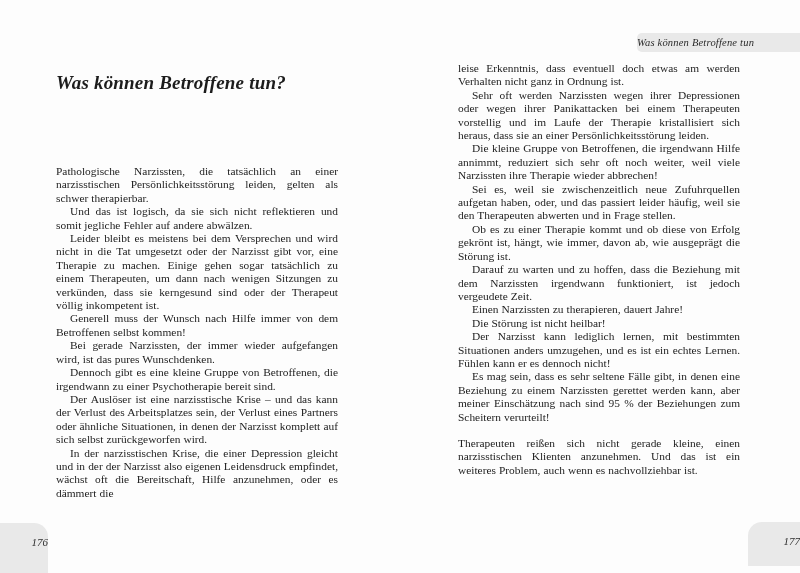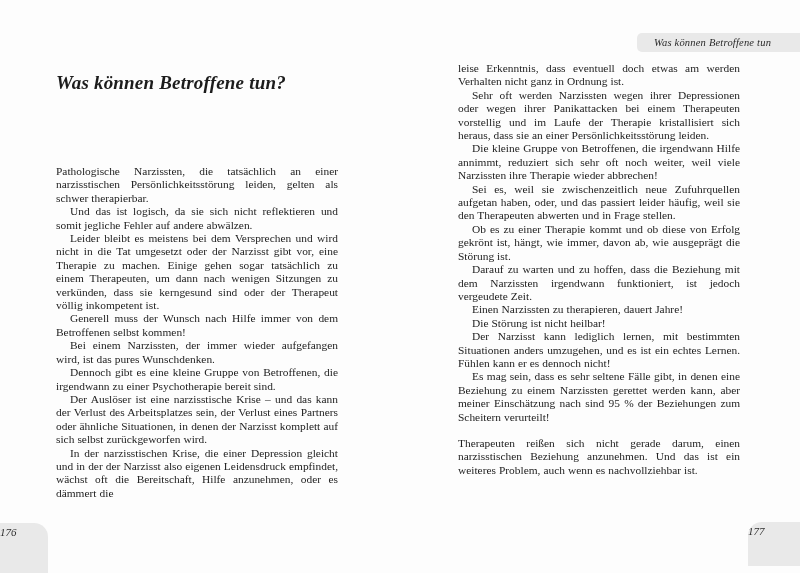--- a/index.html
+++ b/index.html
@@ -12,21 +12,21 @@
   }
   .spread{position:absolute;inset:0;background:#fdfdfd;}
 
   
   .running-header{
     position:absolute;
     left:637px;top:33px;width:163px;height:19px;
     background:#e9e9e9;
     border-radius:5px 0 0 5px;
     display:flex;align-items:center;
-    padding-left:17px;box-sizing:border-box;
+    box-sizing:border-box;
   }
   .running-header span{
     font-style:italic;
     font-size:10.5px;
     color:#2a2a2a;
     letter-spacing:0.2px;
   }
 
   
   .chapter-heading{
@@ -66,22 +66,22 @@
   .page-tab-left{
     left:0;top:523px;width:48px;height:50px;
     border-radius:0 14px 0 0;
   }
   .page-tab-right{
     left:748px;top:522px;width:52px;height:44px;
     border-radius:14px 0 0 0;
   }
   .page-tab .num{
     display:block;
-    text-align:left;
-    margin-top:3px;
+    text-align:right;
+    margin-top:13px;
     font-style:italic;
     font-size:11px;
     color:#2e2e2e;
   }
 </style>
 </head>
 <body>
 
 <div class="spread">
 
@@ -89,21 +89,21 @@
     <span>Was können Betroffene tun</span>
   </div>
 
   <div>
     <h1 class="chapter-heading">Was können Betroffene tun?</h1>
     <div class="text-col text-col-left">
         <p class="para">Pathologische Narzissten, die tatsächlich an einer narzisstischen Persönlichkeitsstörung leiden, gelten als schwer therapierbar.</p>
         <p class="para indent">Und das ist logisch, da sie sich nicht reflektieren und somit jegliche Fehler auf andere abwälzen.</p>
         <p class="para indent">Leider bleibt es meistens bei dem Versprechen und wird nicht in die Tat umgesetzt oder der Narzisst gibt vor, eine Therapie zu machen. Einige gehen sogar tatsächlich zu einem Therapeuten, um dann nach wenigen Sitzungen zu verkünden, dass sie kerngesund sind oder der Therapeut völlig inkompetent ist.</p>
         <p class="para indent">Generell muss der Wunsch nach Hilfe immer von dem Betroffenen selbst kommen!</p>
-        <p class="para indent">Bei einem Narzissten, der immer wieder aufgefangen wird, ist das pures Wunschdenken.</p>
+        <p class="para indent">Bei gerade Narzissten, der immer wieder aufgefangen wird, ist das pures Wunschdenken.</p>
         <p class="para indent">Dennoch gibt es eine kleine Gruppe von Betroffenen, die irgendwann zu einer Psychotherapie bereit sind.</p>
         <p class="para indent">Der Auslöser ist eine narzisstische Krise – und das kann der Verlust des Arbeitsplatzes sein, der Verlust eines Partners oder ähnliche Situationen, in denen der Narzisst komplett auf sich selbst zurückgeworfen wird.</p>
         <p class="para indent">In der narzisstischen Krise, die einer Depression gleicht und in der der Narzisst also eigenen Leidensdruck empfindet, wächst oft die Bereitschaft, Hilfe anzunehmen, oder es dämmert die</p>
       </div>
     <div class="page-tab page-tab-left">
       <span class="num">176</span>
     </div>
   </div>
 
   <div>
@@ -111,20 +111,20 @@
         <p class="para">leise Erkenntnis, dass eventuell doch etwas am werden Verhalten nicht ganz in Ordnung ist.</p>
         <p class="para indent">Sehr oft werden Narzissten wegen ihrer Depressionen oder wegen ihrer Panikattacken bei einem Therapeuten vorstellig und im Laufe der Therapie kristallisiert sich heraus, dass sie an einer Persönlichkeitsstörung leiden.</p>
         <p class="para indent">Die kleine Gruppe von Betroffenen, die irgendwann Hilfe annimmt, reduziert sich sehr oft noch weiter, weil viele Narzissten ihre Therapie wieder abbrechen!</p>
         <p class="para indent">Sei es, weil sie zwischenzeitlich neue Zufuhrquellen aufgetan haben, oder, und das passiert leider häufig, weil sie den Therapeuten abwerten und in Frage stellen.</p>
         <p class="para indent">Ob es zu einer Therapie kommt und ob diese von Erfolg gekrönt ist, hängt, wie immer, davon ab, wie ausgeprägt die Störung ist.</p>
         <p class="para indent">Darauf zu warten und zu hoffen, dass die Beziehung mit dem Narzissten irgendwann funktioniert, ist jedoch vergeudete Zeit.</p>
         <p class="para indent">Einen Narzissten zu therapieren, dauert Jahre!</p>
         <p class="para indent">Die Störung ist nicht heilbar!</p>
         <p class="para indent">Der Narzisst kann lediglich lernen, mit bestimmten Situationen anders umzugehen, und es ist ein echtes Lernen. Fühlen kann er es dennoch nicht!</p>
         <p class="para indent">Es mag sein, dass es sehr seltene Fälle gibt, in denen eine Beziehung zu einem Narzissten gerettet werden kann, aber meiner Einschätzung nach sind 95 % der Beziehungen zum Scheitern verurteilt!</p>
-        <p class="para space-before">Therapeuten reißen sich nicht gerade darum, einen narzisstischen Beziehung anzunehmen. Und das ist ein weiteres Problem, auch wenn es nachvollziehbar ist.</p>
+        <p class="para space-before">Therapeuten reißen sich nicht gerade kleine, einen narzisstischen Klienten anzunehmen. Und das ist ein weiteres Problem, auch wenn es nachvollziehbar ist.</p>
       </div>
     <div class="page-tab page-tab-right">
       <span class="num">177</span>
     </div>
   </div>
 
 </div>
 
 </body></html>

